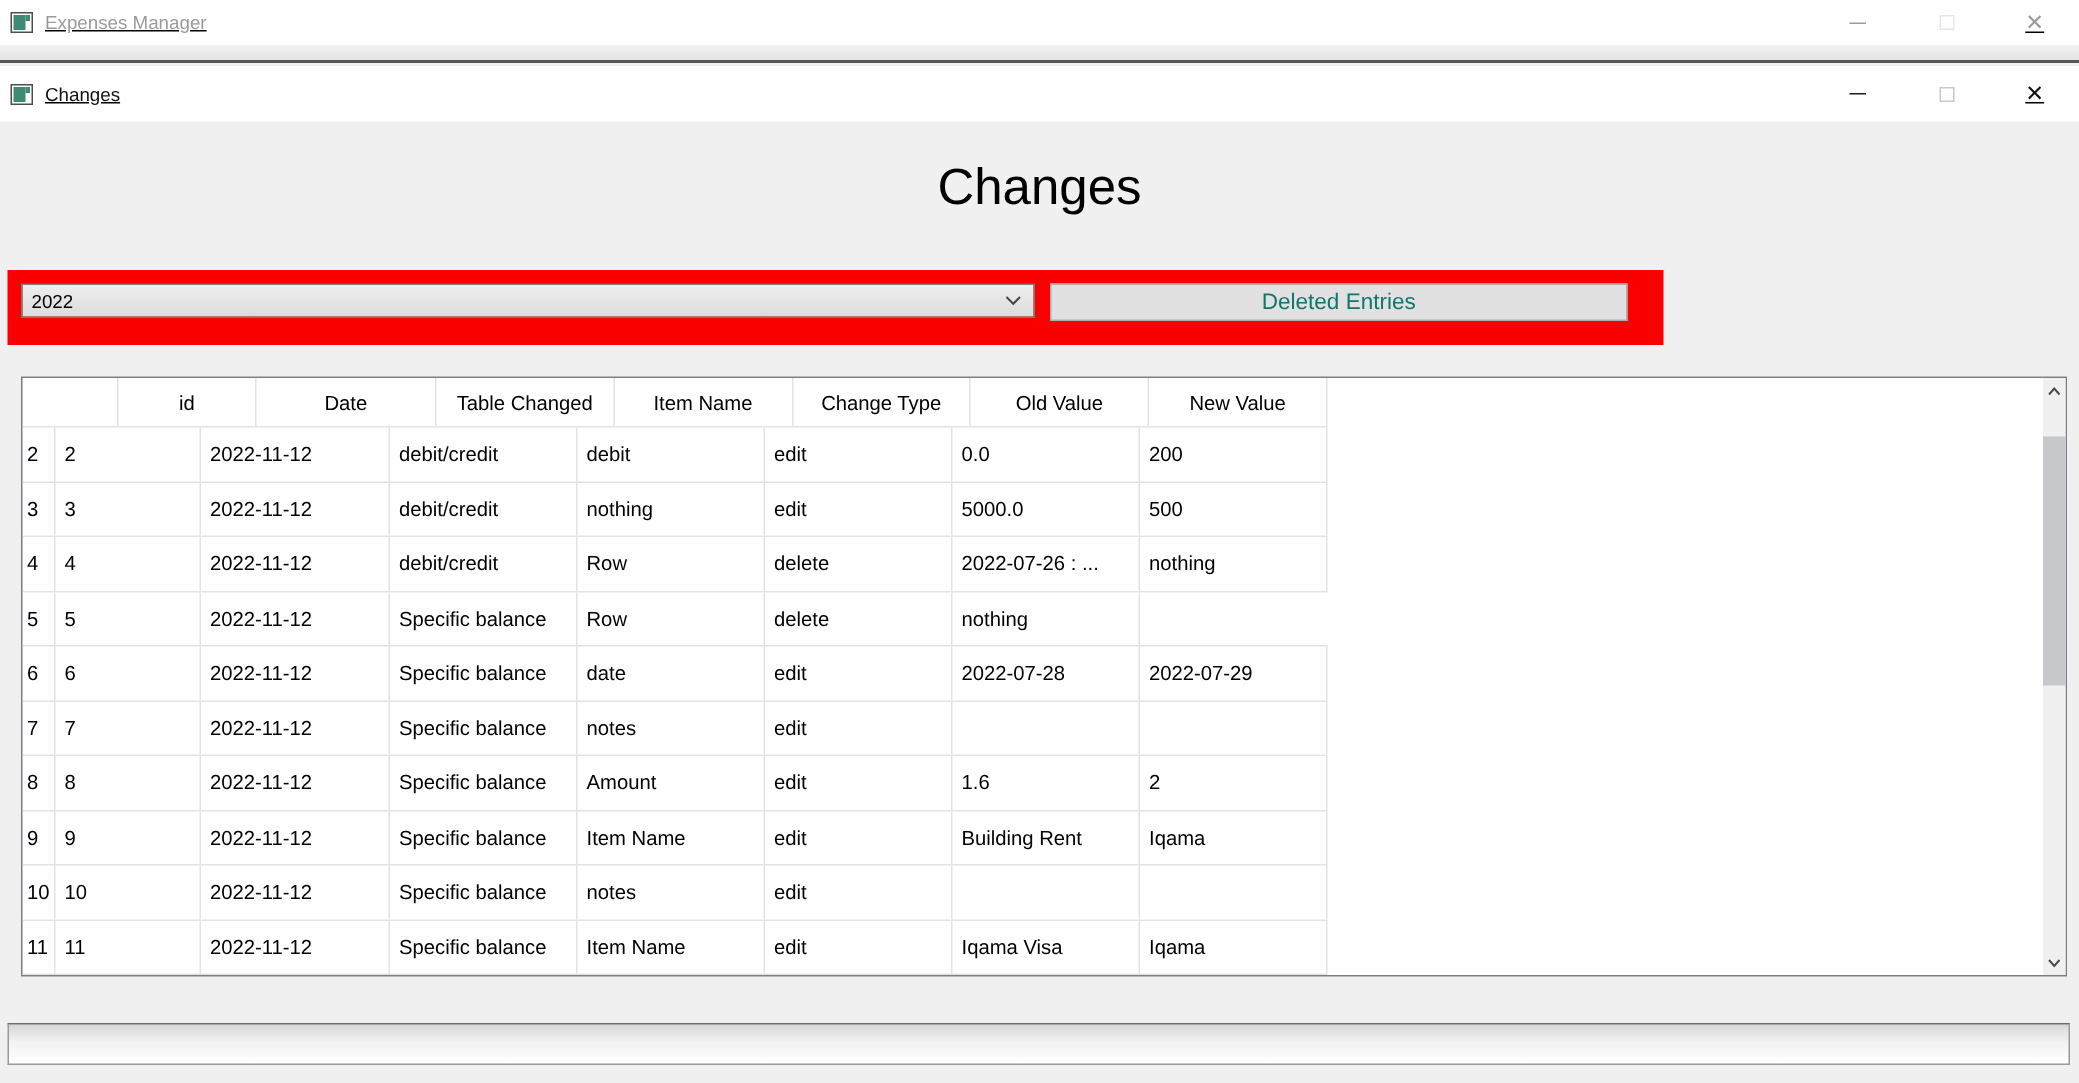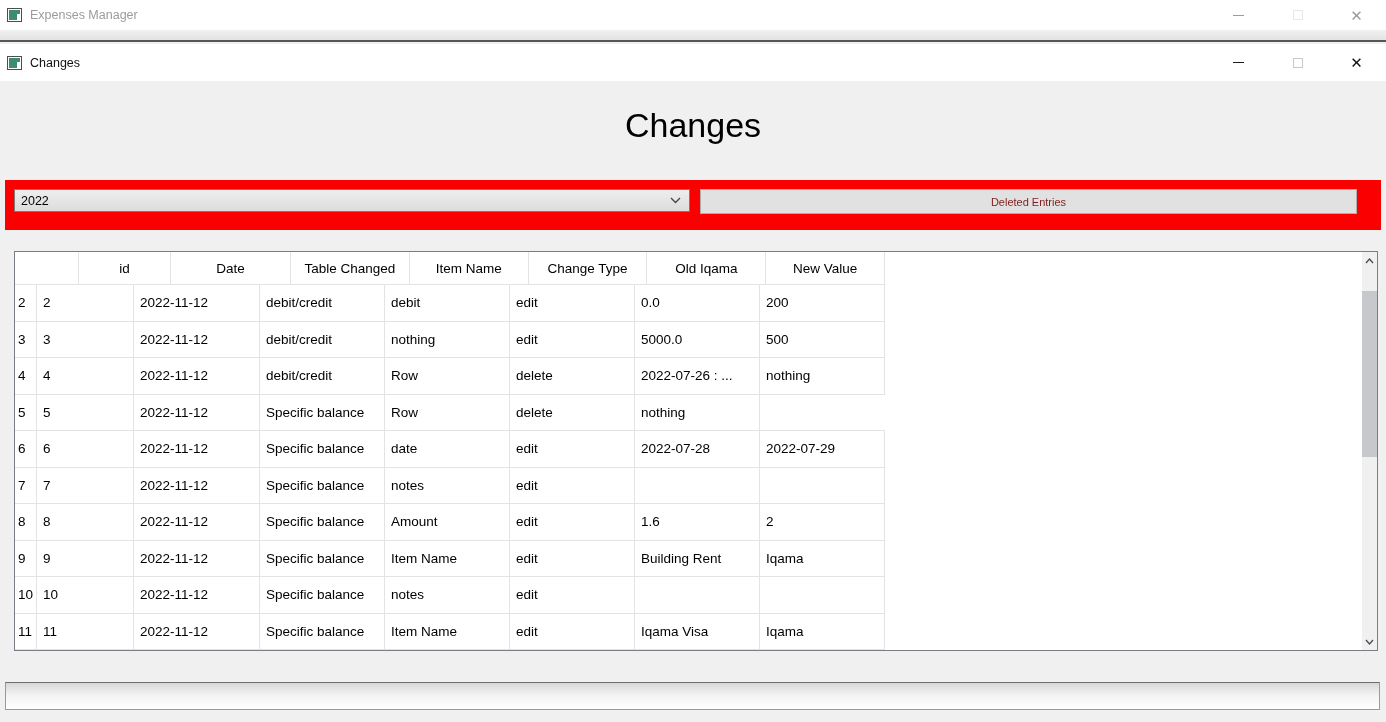--- a/index.html
+++ b/index.html
@@ -6,21 +6,21 @@
   html,body { background:#d0d0d0; }
   body { font-family:"Liberation Sans","DejaVu Sans",sans-serif; }
 
   .screen{
     position:relative; width:1386px; height:722px; overflow:hidden;
     background:#f0f0f0;
   }
 
   
   .titlebar{ position:absolute; left:0; width:100%; background:#ffffff;
-    display:flex; align-items:center; }
+    display:flex; align-items:center;text-decoration:underline; }
   .titlebar.back{ top:0; height:30px; }
   .edge-strip{ position:absolute; top:30px; left:0; width:100%; height:12px;
     background:linear-gradient(180deg,#f1f1f1,#e3e3e3); border-bottom:2px solid #565656; }
   .titlebar.front{ top:44px; height:37px; }
 
   .app-icon{ position:relative; width:15px; height:14px; margin-left:7px;
     border:1px solid #4d4d4d; background:#fff; flex:0 0 auto; }
   .app-icon::before{ content:""; position:absolute; left:1px; top:1px; width:8px; height:10px; background:#3e8a77; }
   .app-icon::after{ content:""; position:absolute; right:1px; top:1px; width:3px; height:4px; background:#3e8a77; }
 
@@ -33,28 +33,28 @@
   .titlebar.back .glyph-min{ border-color:#9c9c9c; }
   .glyph-max{ width:10px; height:10px; border:1px solid #c9c9c9; display:block; }
   .titlebar.back .glyph-max{ border-color:#e7e7e7; }
   .glyph-close{ font-size:15px; color:#111; font-weight:400; line-height:1; }
   .titlebar.back .glyph-close{ color:#9c9c9c; }
 
   
   .page-title{ position:absolute; top:106px; left:0; width:100%;
     text-align:center; font-size:34px; font-weight:400; color:#000; }
 
-  .filter-bar{ position:absolute; left:5px; top:180px; width:1376px; height:50px;
+  .filter-bar{ position:absolute; left:5px; top:180px; width:1104px; height:50px;
     background:#fa0000; display:flex; align-items:flex-start; padding:9px 24px 0 9px;justify-content:flex-end; }
   .combobox{ width:676px; height:23px; background:linear-gradient(180deg,#eeeeee,#dcdcdc);
     border:1px solid #7a7a7a; display:flex; align-items:center; padding:0 8px 0 6px; }
   .combobox .value{ font-size:12.5px; color:#000; flex:1 1 auto; }
   .combobox svg{ flex:0 0 auto; }
   .deleted-btn{ flex:1 1 auto; margin-left:10px; height:25px; background:#e1e1e1;
-    border:1px solid #adadad; font-family:inherit; font-size:11px; color:#7f1d1d; }
+    border:1px solid #adadad; font-family:inherit; font-size:15px; color:#0f766e; }
 
   
   .table-box{ position:absolute; left:14px; top:251px; width:1364px; height:400px;
     background:#ffffff; border:1px solid #787d86; }
   .table-grid{ position:absolute; left:0; top:0; right:15px; bottom:0; overflow:hidden; }
   .tr{ display:flex; width:870px; height:36.5px; border-bottom:1px solid #e3e3e3; }
   .tr.head{ height:33px;padding-left:43px; }
   .th,.td{ border-right:1px solid #e3e3e3; overflow:hidden; white-space:nowrap;
     font-size:13.5px; color:#000; display:flex; align-items:center; }
   .th{ justify-content:center; }
@@ -128,21 +128,21 @@
 
   <div class="table-box">
     <div class="table-grid">
       <div class="tr head">
         <div class="th c0"></div>
       <div class="th c1">id</div>
           <div class="th c2">Date</div>
           <div class="th c3">Table Changed</div>
           <div class="th c4">Item Name</div>
           <div class="th c5">Change Type</div>
-          <div class="th c6">Old Iqama</div>
+          <div class="th c6">Old Value</div>
           <div class="th c7">New Value</div>
         </div>
       <div>
           <div class="tr">
             <div class="td c0">2</div>
             <div class="td c1">2</div>
             <div class="td c2">2022-11-12</div>
             <div class="td c3">debit/credit</div>
             <div class="td c4">debit</div>
             <div class="td c5">edit</div>

